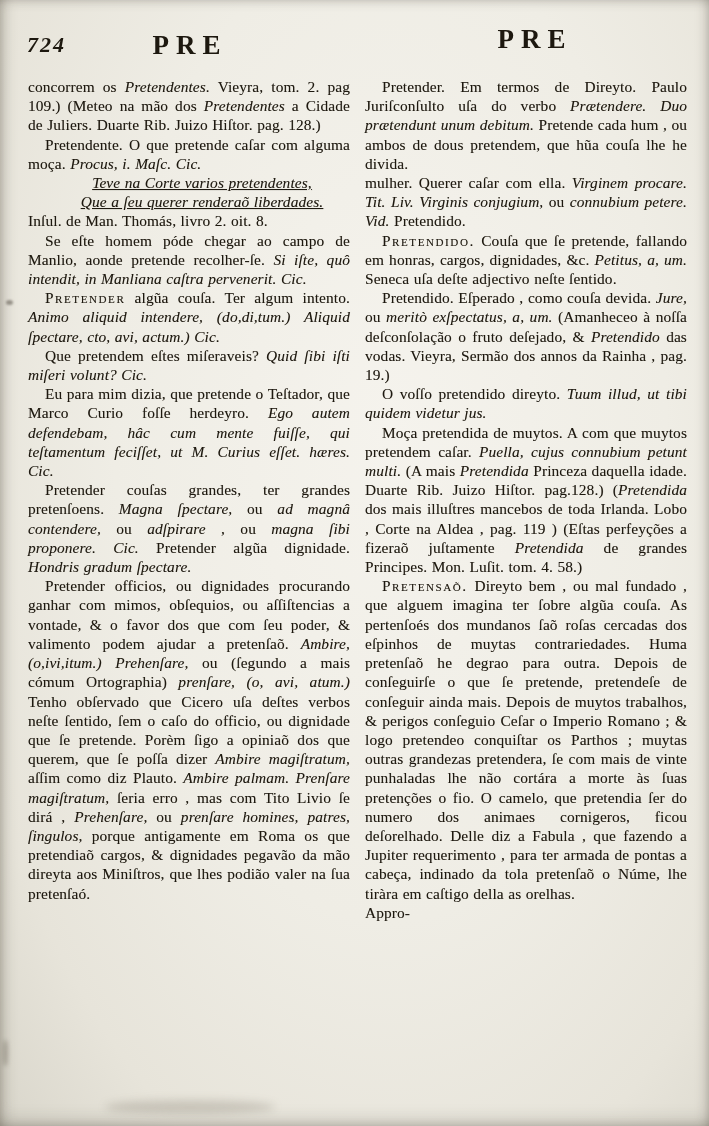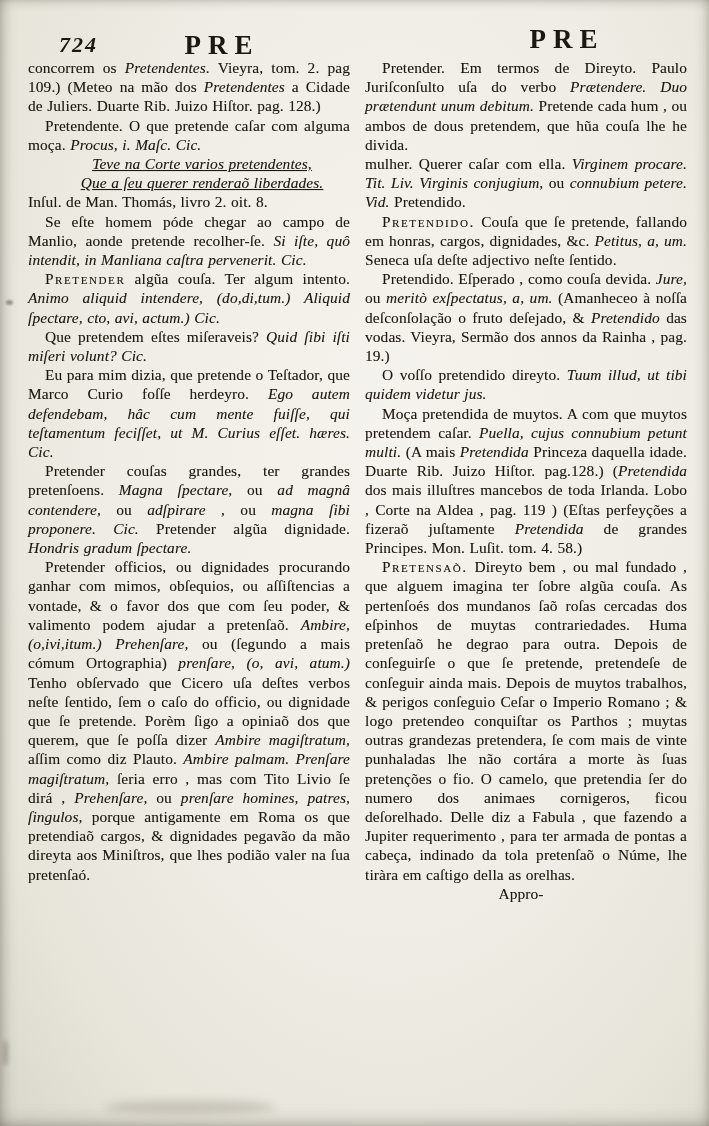--- a/index.html
+++ b/index.html
@@ -11,44 +11,44 @@
     position:relative;width:709px;height:1126px;overflow:hidden;
     background:
       radial-gradient(ellipse at 55% 38%, #f5f3ed 0%, #efede5 50%, #e7e4da 80%, #d9d6cb 100%);
     box-shadow: inset 10px 0 16px -10px rgba(70,64,52,.45),
                 inset -9px 0 14px -9px rgba(70,64,52,.35),
                 inset 0 -12px 20px -12px rgba(70,64,52,.40),
                 inset 0 8px 14px -10px rgba(70,64,52,.30);
     color:var(--ink);
     font-family:"Liberation Serif","DejaVu Serif",serif;
   }
-  .header{position:absolute;top:22px;left:0;right:0;height:44px;margin-left:32px;}
+  .header{position:absolute;top:22px;left:0;right:0;height:44px;}
   .pagenum{
     position:absolute;left:27px;top:10px;
     font-size:22px;font-weight:bold;font-style:italic;letter-spacing:2px;
   }
   .running-title{
     position:absolute;width:180px;text-align:center;
     font-size:27px;font-weight:bold;letter-spacing:7px;
   }
   .rt-left{left:100px;top:8px;}
   .rt-right{left:445px;top:2px;}
   .body{
-    position:absolute;top:58px;left:28px;display:flex;gap:15px;
+    position:absolute;top:77px;left:28px;display:flex;gap:15px;
   }
   .col{
     width:322px;font-size:15.3px;line-height:19.2px;
     text-align:justify;text-justify:inter-word;hyphens:auto;
     letter-spacing:.15px;word-spacing:.5px;
     text-shadow:.25px .25px 0 rgba(25,18,6,.33);
   }
   .para{margin:0;}
   .para.indent{text-indent:17px;}
   .para.verse{font-style:italic;text-align:center;padding-left:26px;text-indent:0;text-decoration:underline;}
-  .para.catchword{text-align:center;padding-right:10px;}
+  .para.catchword{text-align:left;padding-right:10px;}
   .it{font-style:italic;}
   .sc{font-variant:small-caps;letter-spacing:1.6px;}
   .smudge{position:absolute;pointer-events:none;}
   .smudge-bottom{
     left:105px;top:1100px;width:170px;height:14px;border-radius:50%;
     background:rgba(95,88,74,.22);filter:blur(4px);
   }
   .speck-left{
     left:6px;top:300px;width:7px;height:5px;border-radius:50%;
     background:rgba(60,54,42,.45);filter:blur(1px);

